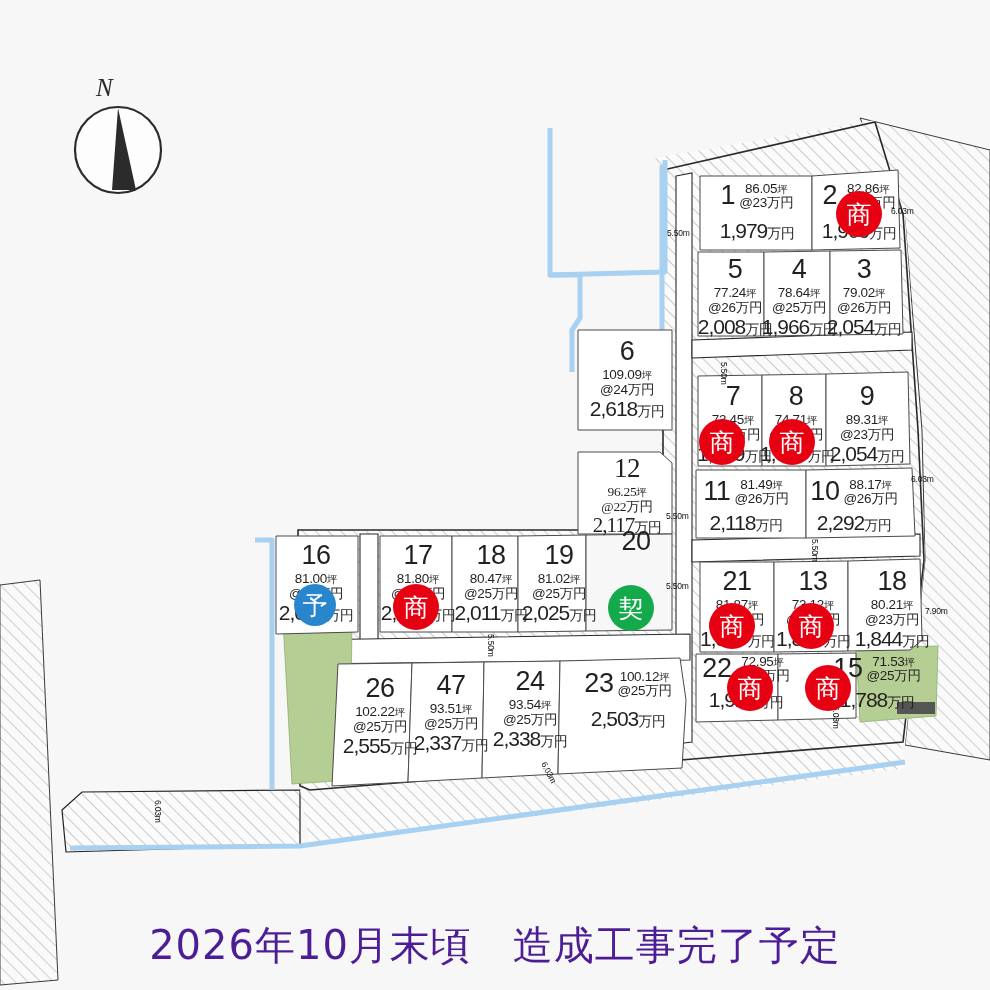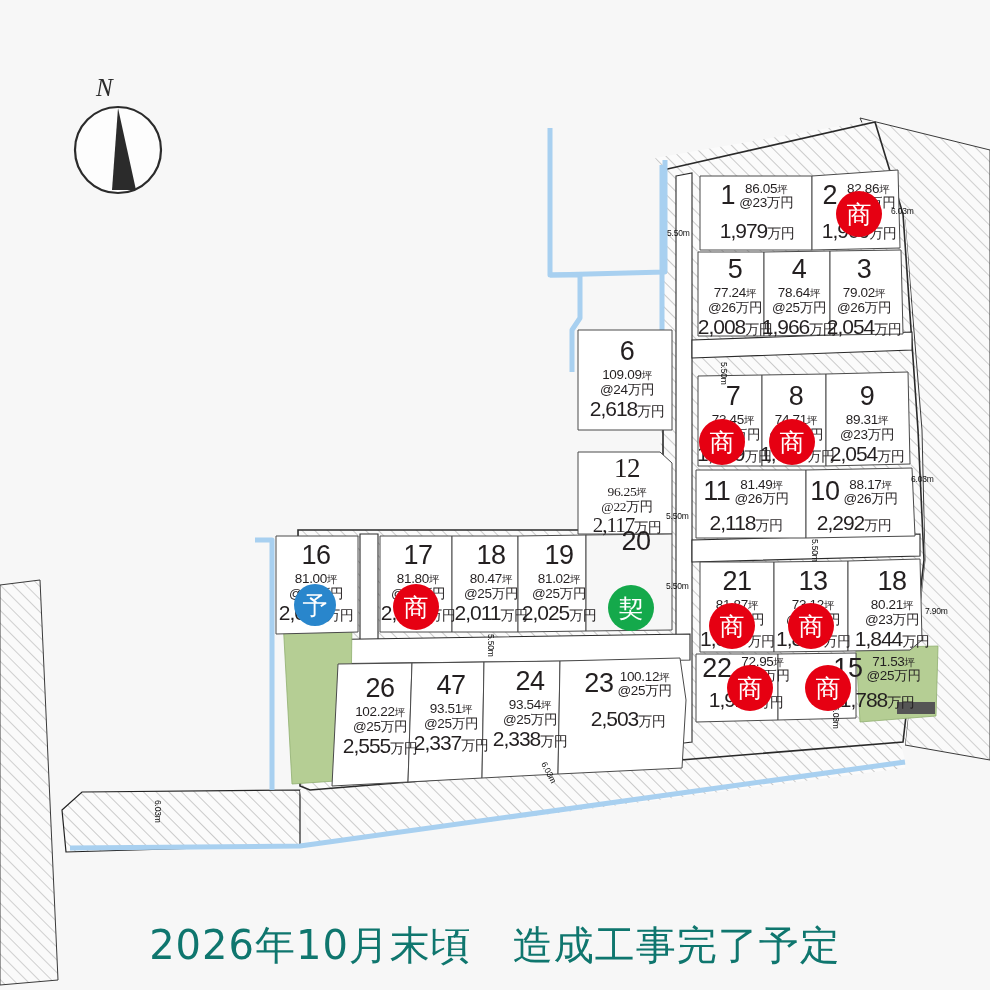--- a/index.html
+++ b/index.html
@@ -90,21 +90,21 @@
     font-size:25px;color:#2b2b2b;
     font-family:"Liberation Serif",serif;
     font-style:italic;font-weight:400;
   }
 
   
   #caption{
     position:absolute;left:0;top:918px;width:990px;
     text-align:center;
     font-size:40px;
-    color:#0f766e;
+    color:#4c1d95;
     letter-spacing:1px;
     font-family:"DejaVu Sans","Liberation Sans",sans-serif;
   }
 </style>
 </head>
 <body>
 
 <div id="stage">
 
   <svg id="map" viewBox="0 0 990 990">

